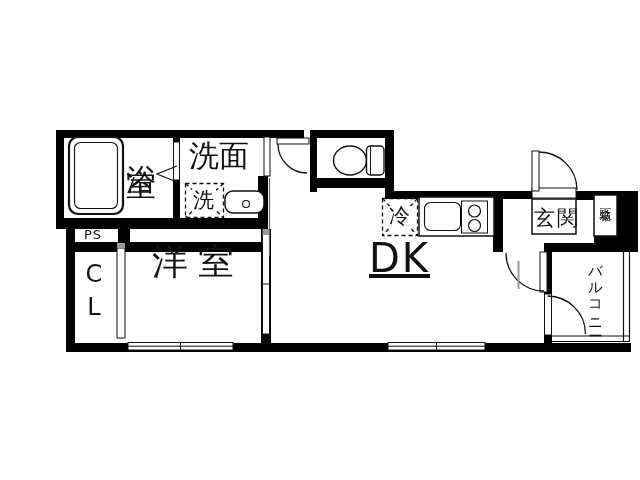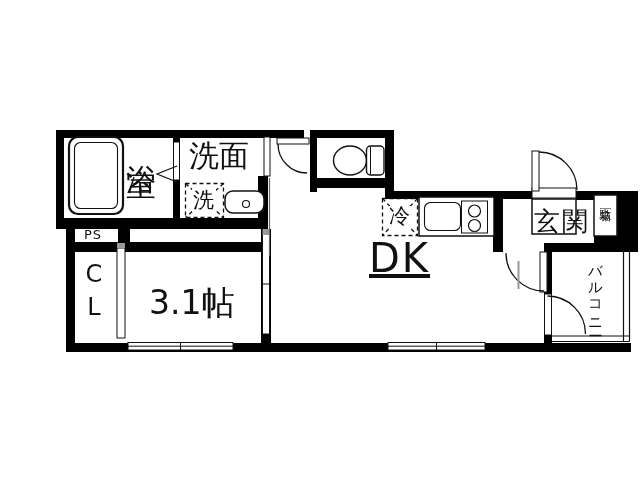--- a/index.html
+++ b/index.html
@@ -137,27 +137,27 @@
   <div class="label v" style="left:98px;top:141px;font-size:30px;letter-spacing:3px;">浴室</div>
 
   <div class="label" style="left:161px;top:141px;font-size:30px;">洗面</div>
 
   <div class="label" style="left:165px;top:190px;font-size:21px;">洗</div>
 
   <div class="label" style="left:56px;top:228px;font-size:13px;letter-spacing:1px;text-align:right;">PS</div>
 
   <div class="label v up" style="left:54px;top:260px;font-size:24px;letter-spacing:5px;">CL</div>
 
+  <div class="label" style="left:124px;top:244px;font-size:36px;letter-spacing:10px;">洋室</div>
 
-  <div class="label" style="left:121px;top:286px;font-size:33px;">3.1帖</div>
 
   <div class="label" style="left:341px;top:238px;font-size:40px;letter-spacing:2px;text-decoration:underline;">DK</div>
 
 
   <div class="label" style="left:361px;top:206px;font-size:21px;">冷</div>
 
-  <div class="label" style="left:506px;top:208px;font-size:26px;letter-spacing:2px;">玄関</div>
+  <div class="label" style="left:506px;top:208px;font-size:21px;letter-spacing:2px;">玄関</div>
 
   <div class="label v" style="left:571px;top:199px;font-size:11.5px;letter-spacing:1px;">下駄箱</div>
 
   <div class="label v" style="left:560px;top:254px;font-size:14.5px;letter-spacing:2px;">バルコニー</div>
 
 </div>
 
 </body></html>

